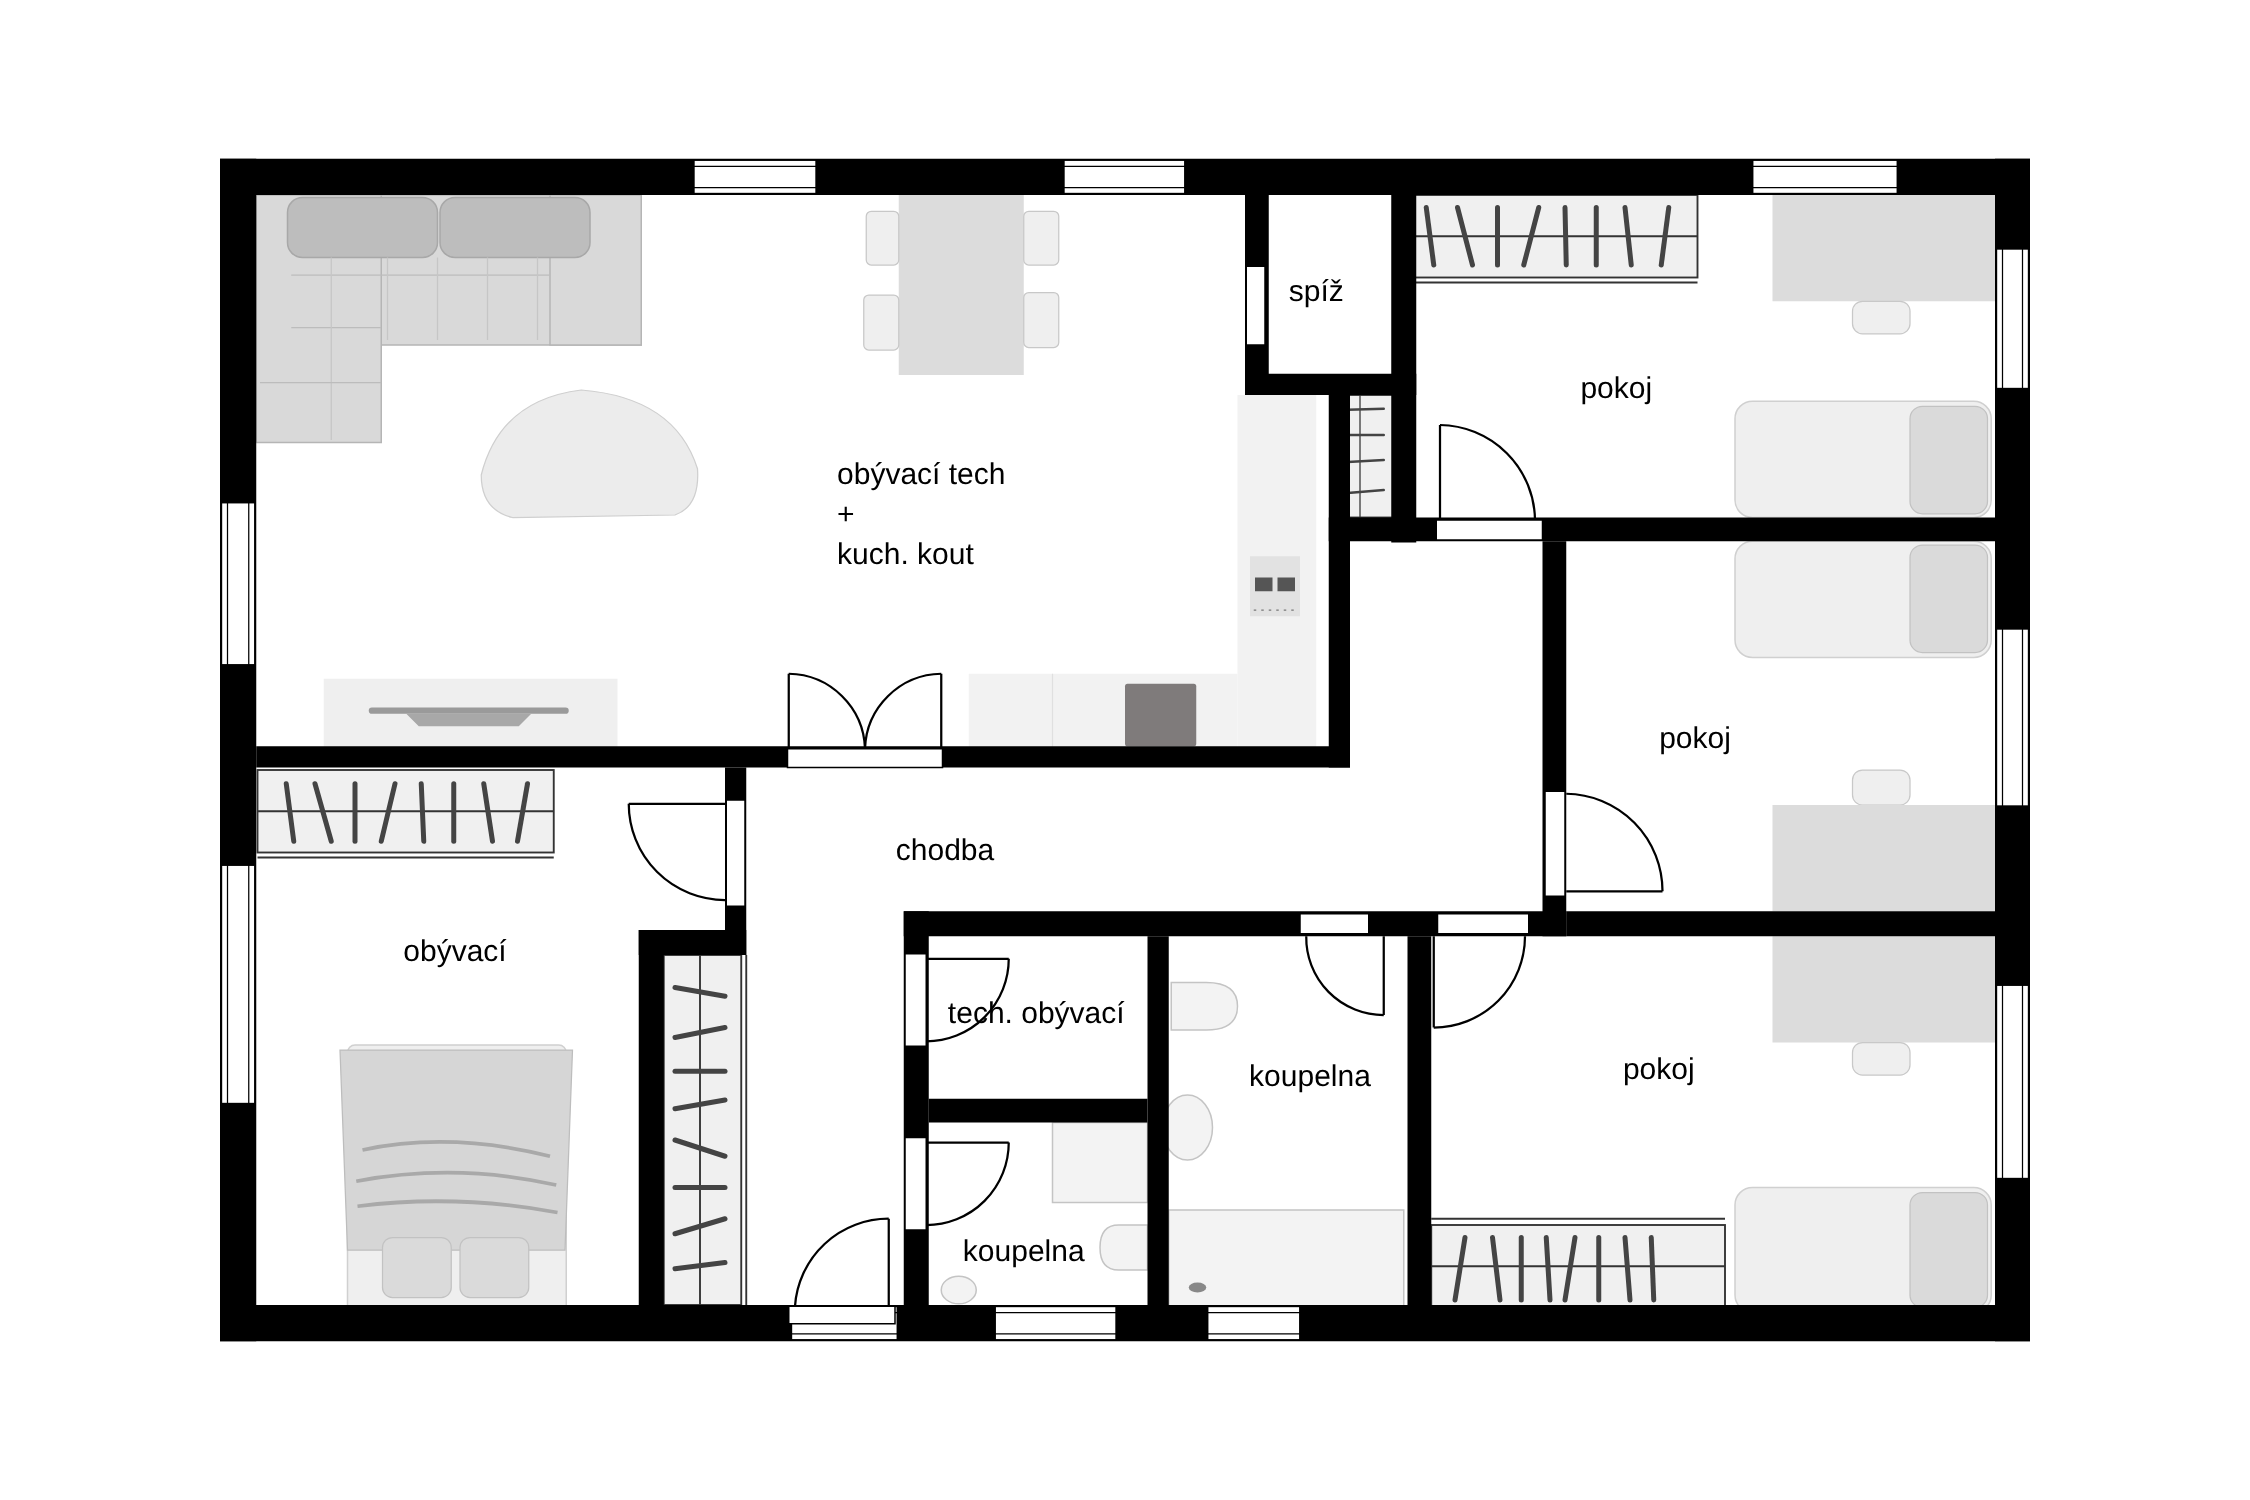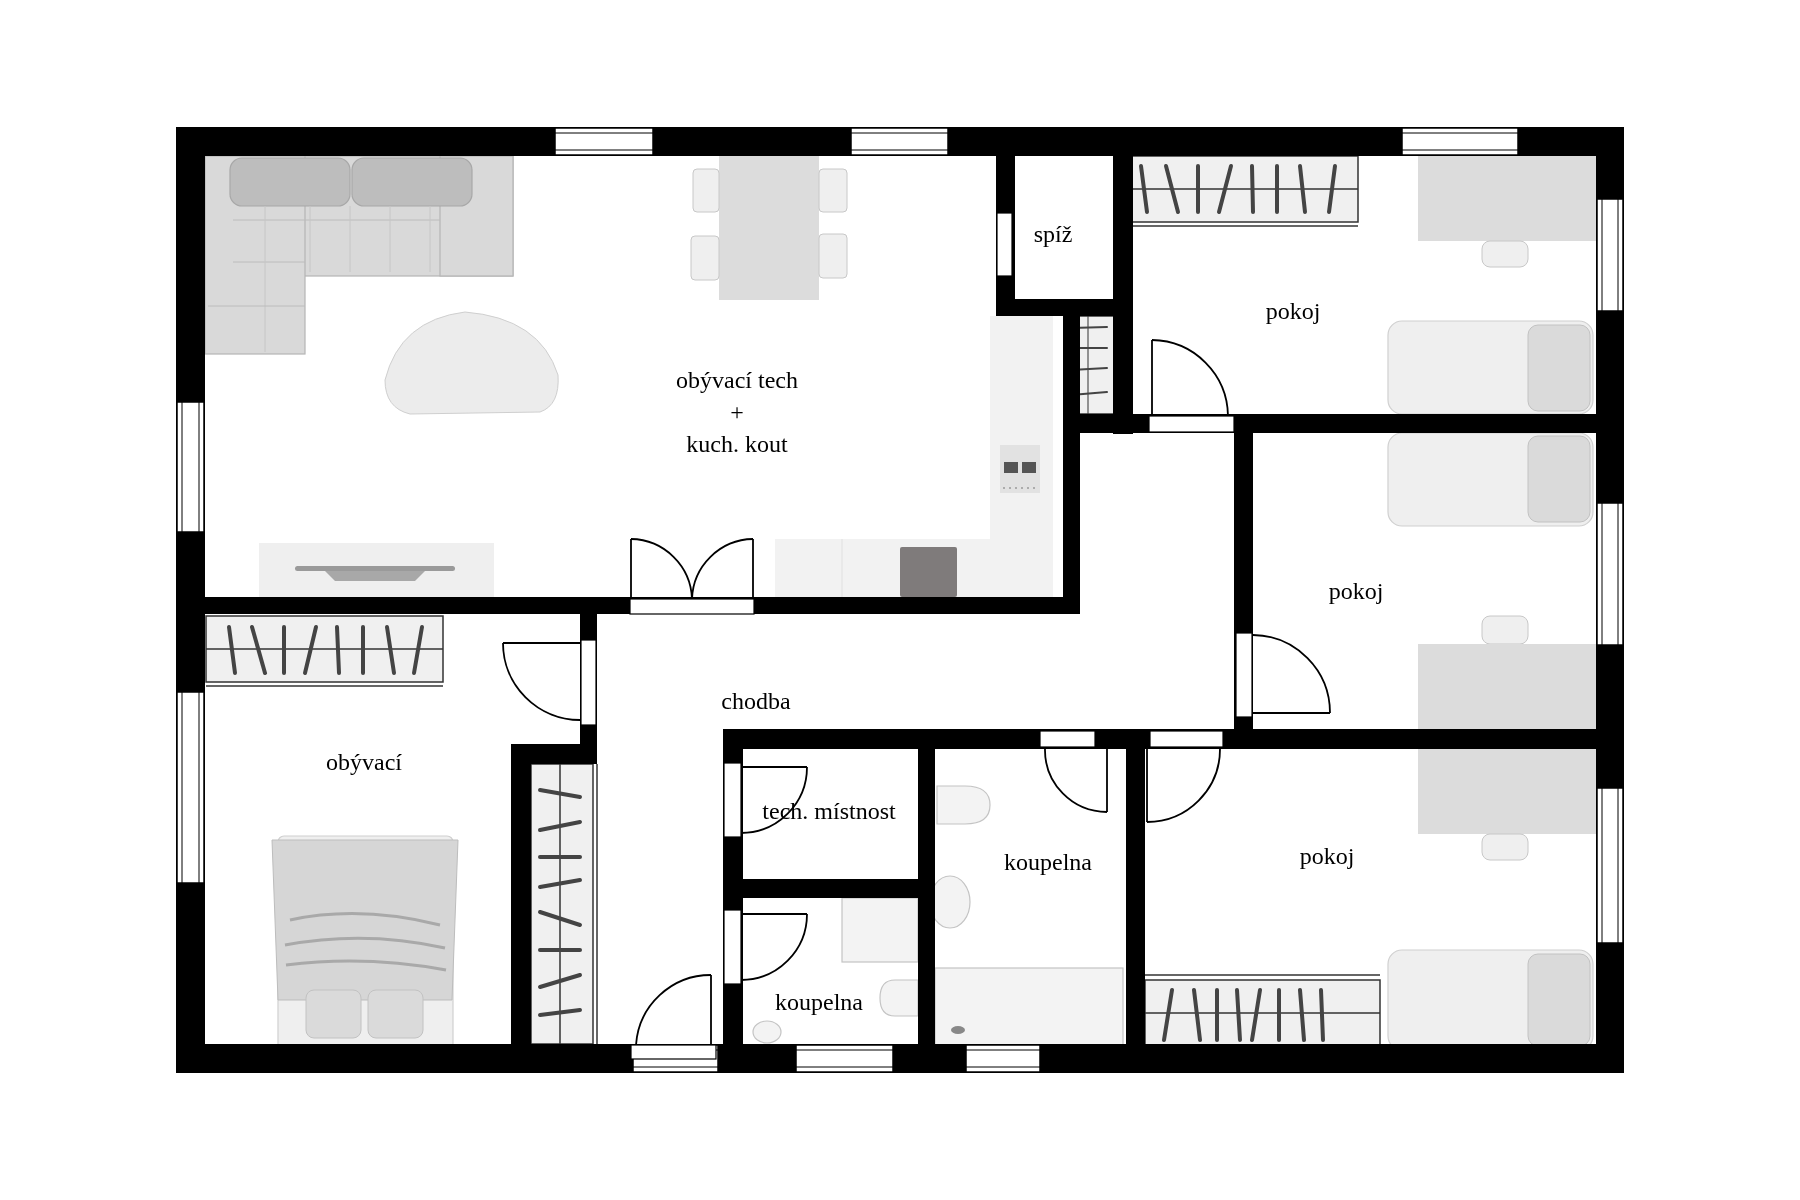--- a/index.html
+++ b/index.html
@@ -1,18 +1,18 @@
 <!DOCTYPE html>
 <html><head>
 <meta charset="utf-8">
 <style>
   html,body{margin:0;padding:0;background:#ffffff;}
   body{width:1800px;height:1200px;overflow:hidden;position:relative;font-family:"DejaVu Sans","Liberation Sans",sans-serif;}
   #plan{position:absolute;left:0;top:0;}
-  .label{position:absolute;font-family:Liberation Serif, serif;font-size:24px;color:#000;white-space:nowrap;transform:translate(-50%,-50%);text-align:center;line-height:32px;}
+  .label{position:absolute;font-family:Liberation Sans, sans-serif;font-size:24px;color:#000;white-space:nowrap;transform:translate(-50%,-50%);line-height:32px;}
   .wall{fill:#000;}
   .win{fill:#fff;stroke:#000;stroke-width:1.5;}
   .door-gap{fill:#fff;stroke:#000;stroke-width:1.2;}
   .swing{fill:none;stroke:#000;stroke-width:1.8;}
   .furn{fill:#dcdcdc;}
   .furn-l{fill:#efefef;stroke:#c8c8c8;stroke-width:1;}
   .sofa{fill:#d9d9d9;stroke:#b5b5b5;stroke-width:1.2;}
   .sofa-back{fill:#bdbdbd;stroke:#a8a8a8;stroke-width:1.2;}
   .wardrobe{fill:#f0f0f0;stroke:#333;stroke-width:1.5;}
   .hanger{stroke:#444;stroke-width:4;stroke-linecap:round;}
@@ -332,17 +332,17 @@
 
 <div class="label" style="left:737px;top:412px;">
   <div>obývací tech</div>
   <div>+</div>
   <div>kuch. kout</div>
 </div>
 <div class="label" style="left:1053px;top:234px;">spíž</div>
 <div class="label" style="left:1293px;top:311px;">pokoj</div>
 <div class="label" style="left:1356px;top:591px;">pokoj</div>
 <div class="label" style="left:1327px;top:856px;">pokoj</div>
-<div class="label" style="left:756px;top:681px;margin-top:20px;">chodba</div>
+<div class="label" style="left:756px;top:681px;">chodba</div>
 <div class="label" style="left:364px;top:762px;">obývací</div>
-<div class="label" style="left:829px;top:811px;">tech. místnost</div>
+<div class="label" style="left:829px;top:811px;">tech. obývací</div>
 <div class="label" style="left:819px;top:1002px;">koupelna</div>
 <div class="label" style="left:1048px;top:862px;">koupelna</div>
 
 </body></html>

